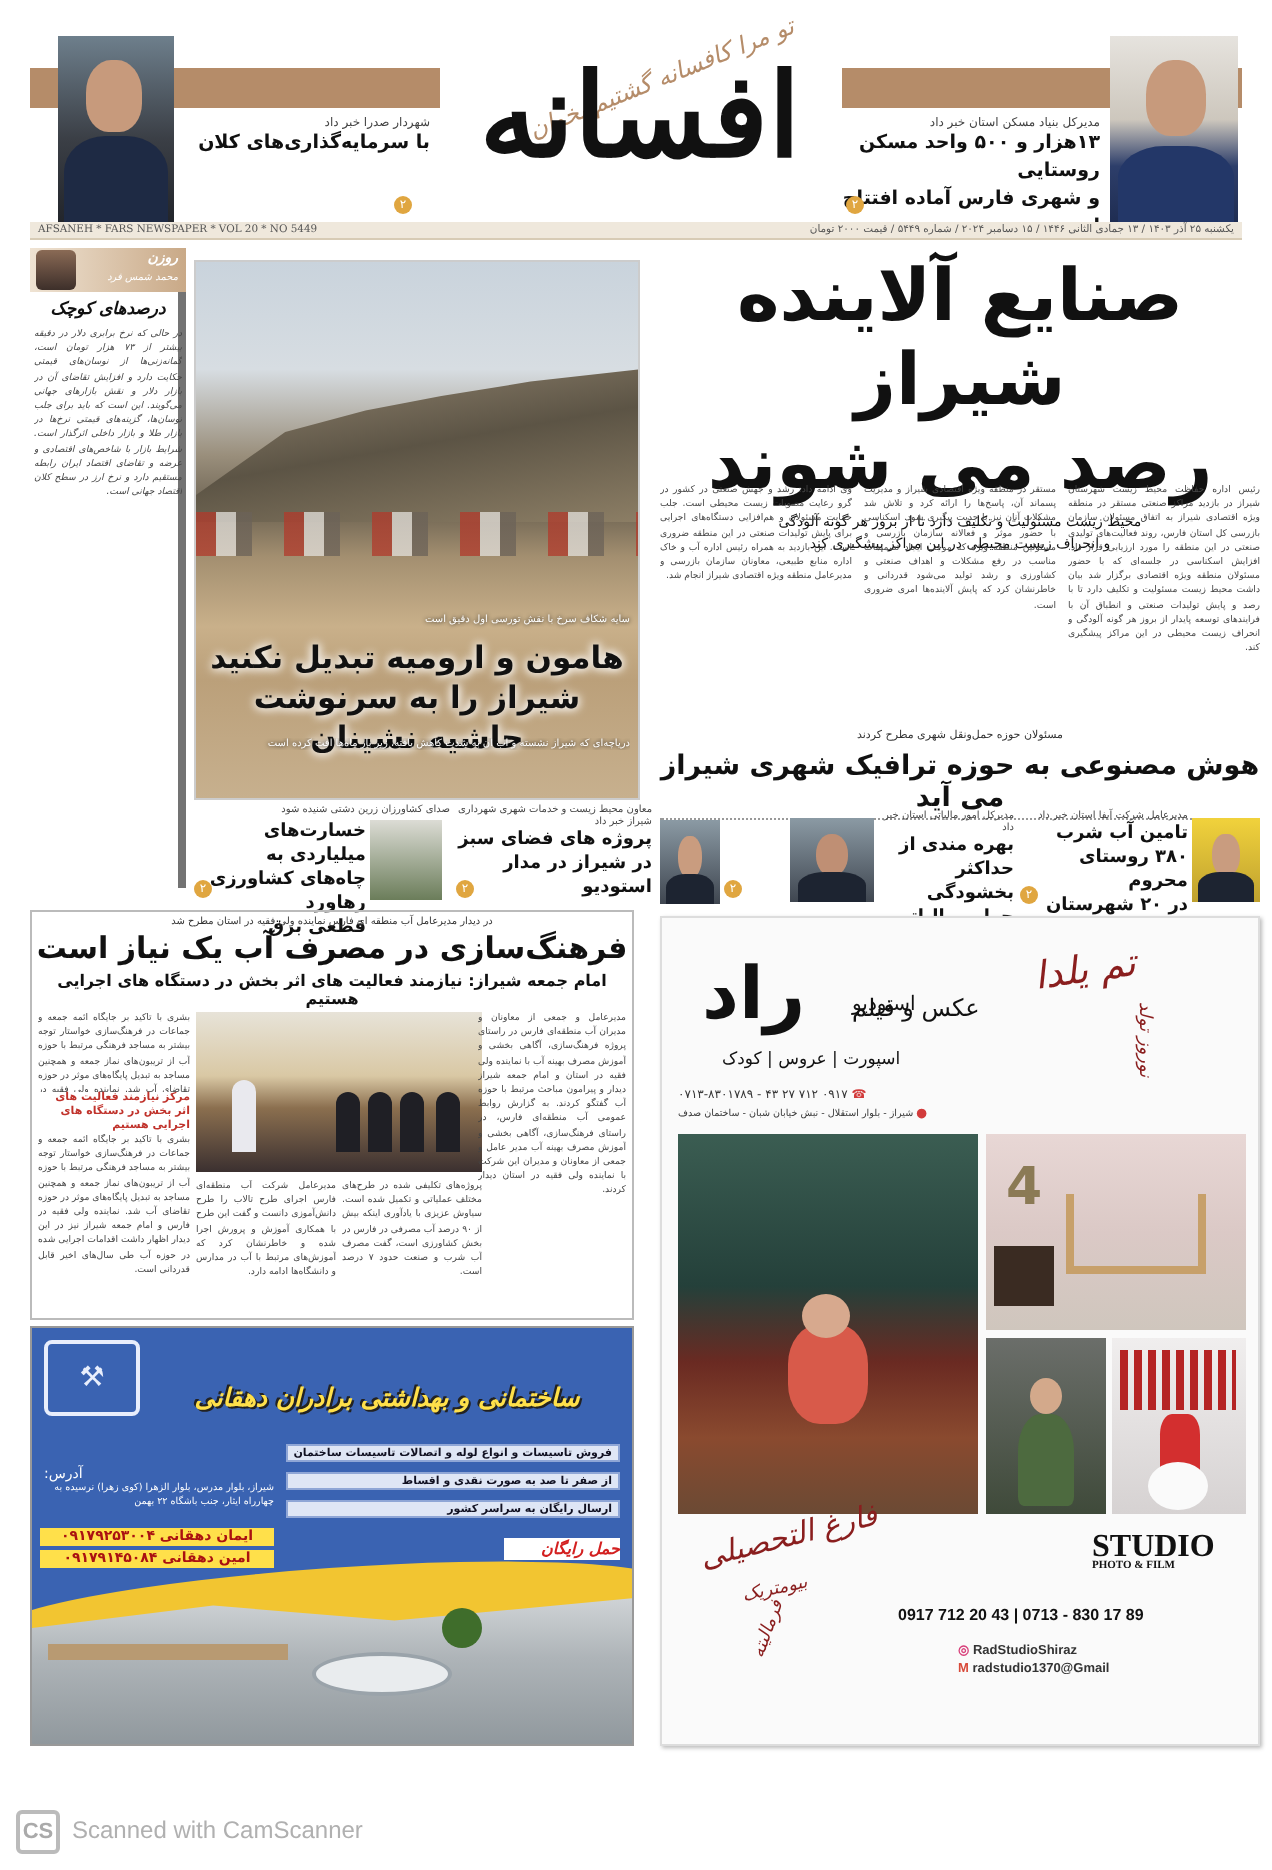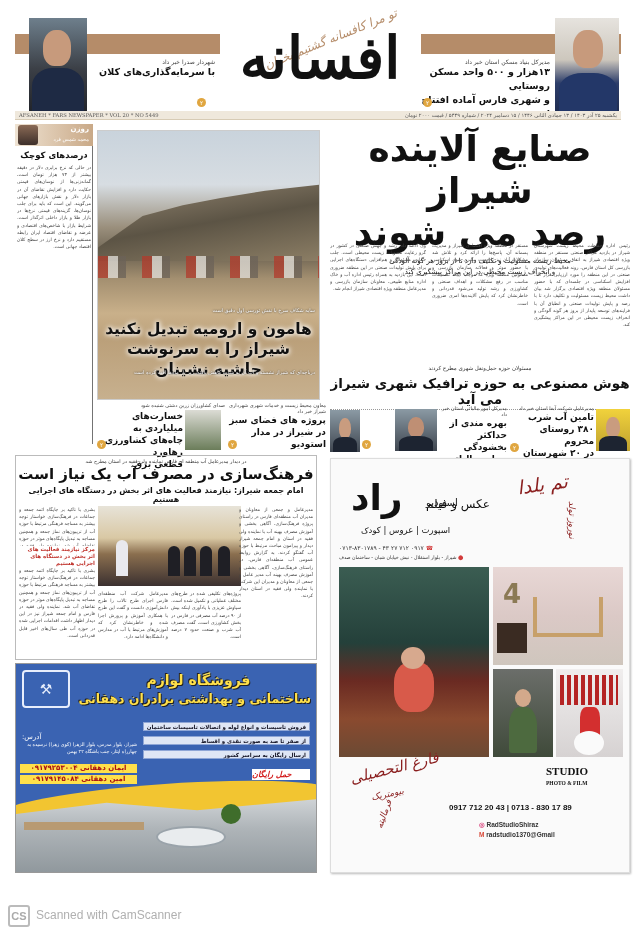--- a/index.html
+++ b/index.html
@@ -22,21 +22,21 @@
   .logo .tagline { position: absolute; left: 30px; top: 14px; font-size: 12px; color: #b58c69; font-family: "DejaVu Serif", serif; font-style: italic; transform: rotate(-22deg); direction: rtl; white-space: nowrap; }
   .mh-kicker { font-size: 6px; color: #444; }
   .mh-head { font-size: 9.5px; font-weight: bold; line-height: 14px; color: #111; }
   .pagecircle { position: absolute; width: 9px; height: 9px; border-radius: 50%; background: #e0a640; color: #fff; font-size: 6px; line-height: 9px; text-align: center; }
 
   #dateline { left: 15px; top: 111px; width: 606px; height: 9px; background: #efe8dc; border-bottom: 1px solid #d7cbb5; font-size: 5.2px; line-height: 9px; color: #555; }
   #dateline .en { position: absolute; left: 4px; top: 0; font-family: "DejaVu Serif", serif; }
   #dateline .fa { position: absolute; right: 4px; top: 0; direction: rtl; }
 
   
-  #column { left: 15px; top: 124px; width: 78px; height: 320px; border-right: 1px solid #737373; }
+  #column { left: 15px; top: 124px; width: 78px; height: 320px; border-right: 4px solid #737373; font-style: italic; }
   .col-tag { position: absolute; left: 0; top: 0; width: 78px; height: 22px; background: linear-gradient(90deg,#efe3d3,#c9a987); }
   .col-tag .mini { position: absolute; left: 3px; top: 1px; width: 20px; height: 20px; border-radius: 3px; background: linear-gradient(180deg,#8a6a55,#3d2f2a); }
   .col-tag .lab { position: absolute; right: 4px; top: 1px; font-size: 7px; color: #fff; font-weight: bold; }
   .col-tag .auth { position: absolute; right: 4px; top: 12px; font-size: 5px; color: #fff; }
   .col-title { position: absolute; top: 26px; left: 0; width: 78px; font-size: 8.5px; font-weight: bold; }
   .body-text { font-size: 4.6px; line-height: 7.2px; color: #444; text-align: justify; direction: rtl; }
 
   
   #lead { left: 97px; top: 130px; width: 223px; height: 270px; overflow: hidden; border: 1px solid #ccc;
     background: linear-gradient(180deg,#c9d3dc 0%,#d7dde2 20%,#9a8f7c 36%,#6d6352 46%,#a38f70 55%,#c9b08a 68%,#bba07a 78%,#c7b08e 100%); }
@@ -73,47 +73,47 @@
   #water .h { position:absolute; left:0; width:300px; top:9px; font-size:15px; font-weight:bold; text-align:center; }
   #water .sub { position:absolute; left:0; width:300px; top:30px; font-size:8px; font-weight:bold; text-align:center; }
   #water .pic { position:absolute; left:82px; top:50px; width:143px; height:80px; background: linear-gradient(180deg,#e7e3d8 0%,#d9c8a4 40%,#8b6f4f 60%,#3b3030 100%); overflow:hidden; }
   #water .pic .p { position:absolute; bottom:10px; width:12px; height:30px; border-radius:6px 6px 0 0; background:#1f1f25; }
   #water .bt { position:absolute; }
   #water .pull { color:#c0322b; font-weight:bold; font-size:5.5px; line-height:7px; }
 
   
   #hw { left: 15px; top: 663px; width: 302px; height: 210px; border: 1px solid #999; overflow: hidden; background: #3a63b2; }
   #hw .title1 { position:absolute; left:70px; right:5px; top:8px; font-size:14px; font-weight:bold; color:#ffe04a; text-align:center; text-shadow: 1px 1px 0 #222, -1px -1px 0 #222; }
-  #hw .title2 { position:absolute; left:60px; right:5px; top:27px; font-size:12.5px; font-weight:bold; color:#ffe04a; text-align:right; text-shadow: 1px 1px 0 #222, -1px -1px 0 #222; }
+  #hw .title2 { position:absolute; left:60px; right:5px; top:27px; font-size:12.5px; font-weight:bold; color:#ffe04a; text-align:center; text-shadow: 1px 1px 0 #222, -1px -1px 0 #222; font-style: italic; }
   #hw .logo { position:absolute; left:6px; top:6px; width:48px; height:38px; border:2px solid #e8eefc; border-radius:4px; color:#e8eefc; font-size:14px; text-align:center; line-height:34px; }
   #hw .feat { position:absolute; right:6px; width:167px; height:9px; background:#dfe6f5; border:1px solid #8fa6d6; font-size:5.5px; line-height:8px; font-weight:bold; color:#112; padding-right:3px; }
   #hw .addr-l { position:absolute; left:6px; top:69px; font-size:7px; color:#fff; }
   #hw .addr { position:absolute; left:6px; top:78px; width:115px; font-size:4.8px; line-height:6.5px; color:#fff; }
   #hw .phone { position:absolute; left:4px; width:117px; height:9px; background:#ffe04a; font-size:7px; line-height:9px; font-weight:bold; color:#a11; text-align:center; direction:rtl; }
-  #hw .free { position:absolute; right:6px; top:105px; width:58px; height:11px; background:#fff; color:#d32020; font-size:8px; font-weight:bold; line-height:11px; text-align:left; font-style:italic; }
+  #hw .free { position:absolute; right:6px; top:105px; width:58px; height:11px; background:#fff; color:#d32020; font-size:8px; font-weight:bold; line-height:11px; text-align:right; font-style:italic; }
   #hw .wave { position:absolute; left:-20px; top:120px; width:340px; height:40px; border-radius: 50%; background:#f2c531; transform: rotate(-4deg); }
   #hw .bath { position:absolute; left:0; top:135px; width:302px; height:75px; background: linear-gradient(180deg,#cfd3d6 0%,#aeb4b8 40%,#8f979c 100%); clip-path: polygon(0 20%, 30% 5%, 60% 15%, 100% 0, 100% 100%, 0 100%); }
   #hw .tub { position:absolute; left:140px; top:162px; width:70px; height:22px; border-radius:50%; background:#e9ecee; border:2px solid #9aa3aa; }
   #hw .shelf { position:absolute; left:8px; top:158px; width:120px; height:8px; background:#b89a72; }
   #hw .plant { position:absolute; left:205px; top:140px; width:20px; height:20px; border-radius:50%; background:#3f6d2b; }
 
   
   #rad { left: 330px; top: 458px; width: 300px; height: 415px; border: 1px solid #ddd; background: #fafafa; overflow: hidden; box-shadow: 1px 1px 2px #bbb; }
   #rad .logo-fa { position:absolute; left:20px; top:18px; font-size:36px; font-weight:bold; color:#111; direction:rtl; }
   #rad .studio-fa { position:absolute; left:95px; top:38px; font-size:10px; direction:rtl; }
   #rad .photo-fa { position:absolute; left:95px; top:38px; font-size:12px; direction:rtl; }
   #rad .svc { position:absolute; left:30px; top:66px; font-size:8.5px; direction:rtl; }
   #rad .ph-fa { position:absolute; left:8px; top:85px; font-size:6px; color:#333; direction:rtl; }
   #rad .addr-fa { position:absolute; left:8px; top:96px; font-size:4.8px; color:#333; direction:rtl; }
   #rad .pin { color:#d23b3b; }
   #rad .yalda { position:absolute; left:186px; top:14px; font-size:19px; color:#8a1e1e; font-family:"DejaVu Serif", serif; font-style:italic; direction:rtl; transform: rotate(-8deg); }
   #rad .nowruz { position:absolute; left:236px; top:42px; font-size:9px; color:#8a1e1e; font-family:"DejaVu Serif", serif; font-style:italic; direction:rtl; writing-mode: vertical-rl; }
   #rad .img { position:absolute; overflow:hidden; }
   #rad .latin { position:absolute; left:118px; top:302px; font-family:"Liberation Sans", sans-serif; font-size:34px; font-weight:bold; letter-spacing:3px; color:#111; }
-  #rad .studio-en { position:absolute; left:215px; top:306px; font-family:"Liberation Serif", serif; font-size:11px; font-weight:bold; }
+  #rad .studio-en { position:absolute; left:215px; top:306px; font-family:"Liberation Serif", serif; font-size:16px; font-weight:bold; }
   #rad .pf-en { position:absolute; left:215px; top:321px; font-family:"Liberation Serif", serif; font-size:5.5px; font-weight:bold; }
   #rad .ph-en { position:absolute; left:118px; top:344px; font-family:"Liberation Sans", sans-serif; font-size:8px; font-weight:bold; }
   #rad .ig { position:absolute; left:148px; top:362px; font-size:6.5px; font-family:"Liberation Sans", sans-serif; font-weight:bold; color:#333; }
   #rad .mail { position:absolute; left:148px; top:372px; font-size:6.5px; font-family:"Liberation Sans", sans-serif; font-weight:bold; color:#333; }
   #rad .grad { position:absolute; left:18px; top:300px; font-size:15px; color:#8a1e1e; font-family:"DejaVu Serif", serif; font-style:italic; direction:rtl; transform: rotate(-14deg); }
   #rad .bio { position:absolute; left:40px; top:330px; font-size:9px; color:#8a1e1e; font-family:"DejaVu Serif", serif; font-style:italic; direction:rtl; transform: rotate(-12deg); }
   #rad .mat { position:absolute; left:38px; top:350px; font-size:9px; color:#8a1e1e; font-family:"DejaVu Serif", serif; font-style:italic; direction:rtl; transform: rotate(-70deg); }
 
   #footer { left: 8px; top: 905px; height: 24px; }
   #footer .cs { position:absolute; left:0; top:0; width:22px; height:22px; border:2px solid #bbb; border-radius:3px; font-family:"Liberation Sans", sans-serif; font-size:11px; font-weight:bold; color:#aaa; text-align:center; line-height:18px; }
@@ -263,21 +263,20 @@
     <div class="body-text" style="height:40px;overflow:hidden;">بشری با تاکید بر جایگاه ائمه جمعه و جماعات در فرهنگ‌سازی خواستار توجه بیشتر به مساجد فرهنگی مرتبط با حوزه آب از تریبون‌های نماز جمعه و همچنین مساجد به تبدیل پایگاه‌های موثر در حوزه تقاضای آب شد. نماینده ولی فقیه در فارس و امام جمعه شیراز نیز در این دیدار اظهار داشت اقدامات اجرایی شده در حوزه آب طی سال‌های اخیر قابل قدردانی است.</div>
     <div class="pull rtl">مرکز نیازمند فعالیت های اثر بخش در دستگاه های اجرایی هستیم</div>
     <div class="body-text" style="height:90px;overflow:hidden;">بشری با تاکید بر جایگاه ائمه جمعه و جماعات در فرهنگ‌سازی خواستار توجه بیشتر به مساجد فرهنگی مرتبط با حوزه آب از تریبون‌های نماز جمعه و همچنین مساجد به تبدیل پایگاه‌های موثر در حوزه تقاضای آب شد. نماینده ولی فقیه در فارس و امام جمعه شیراز نیز در این دیدار اظهار داشت اقدامات اجرایی شده در حوزه آب طی سال‌های اخیر قابل قدردانی است.</div>
   </div>
   <div class="bt body-text" style="left:82px;top:134px;width:70px;height:66px;overflow:hidden;">مدیرعامل شرکت آب منطقه‌ای فارس اجرای طرح تالاب را طرح دانش‌آموزی دانست و گفت این طرح با همکاری آموزش و پرورش اجرا شده و خاطرنشان کرد که آموزش‌های مرتبط با آب در مدارس و دانشگاه‌ها ادامه دارد.</div>
   <div class="bt body-text" style="left:155px;top:134px;width:70px;height:66px;overflow:hidden;">پروژه‌های تکلیفی شده در طرح‌های مختلف عملیاتی و تکمیل شده است. سیاوش عزیزی با یادآوری اینکه بیش از ۹۰ درصد آب مصرفی در فارس در بخش کشاورزی است، گفت مصرف آب شرب و صنعت حدود ۷ درصد است.</div>
 </div>
 
 <div id="hw" class="abs">
   <div class="logo">⚒</div>
-  <div class="title1 rtl">فروشگاه لوازم</div>
   <div class="title2 rtl">ساختمانی و بهداشتی برادران دهقانی</div>
   <div class="feat rtl" style="top:58px;">فروش تاسیسات و انواع لوله و اتصالات تاسیسات ساختمان</div>
   <div class="feat rtl" style="top:72px;">از صفر تا صد به صورت نقدی و اقساط</div>
   <div class="feat rtl" style="top:86px;">ارسال رایگان به سراسر کشور</div>
   <div class="free rtl">حمل رایگان</div>
   <div class="addr-l rtl">آدرس:</div>
   <div class="addr rtl">شیراز، بلوار مدرس، بلوار الزهرا (کوی زهرا) نرسیده به چهارراه ایثار، جنب باشگاه ۲۲ بهمن</div>
   <div class="phone" style="top:100px;">ایمان دهقانی ۰۹۱۷۹۲۵۳۰۰۴</div>
   <div class="phone" style="top:111px;">امین دهقانی ۰۹۱۷۹۱۴۵۰۸۴</div>
   <div class="wave"></div>

